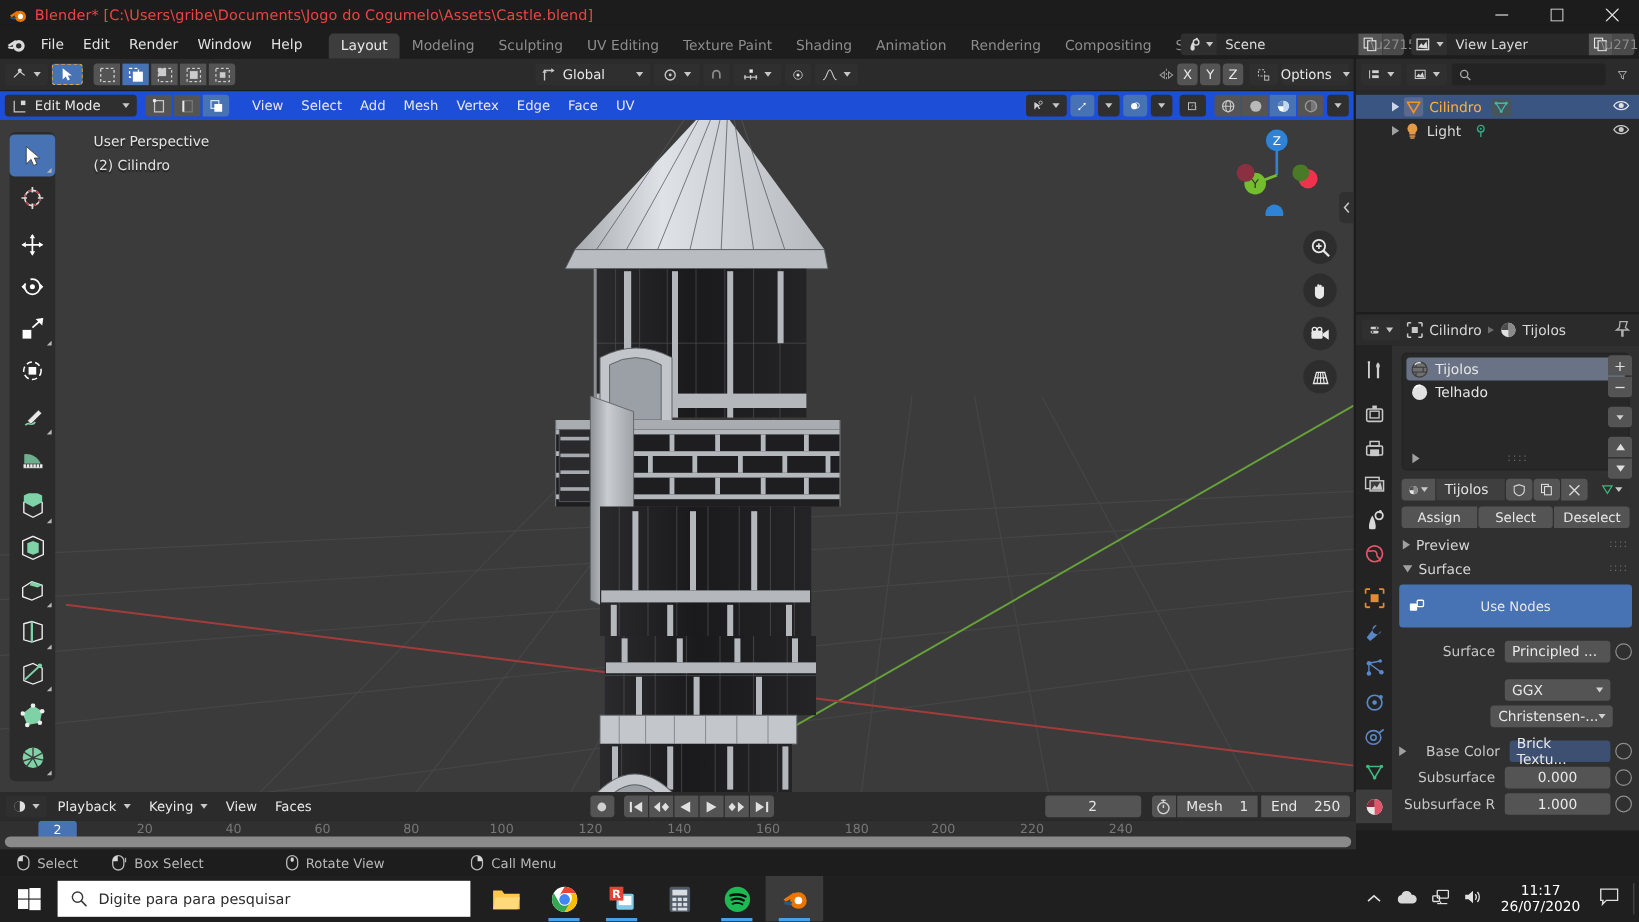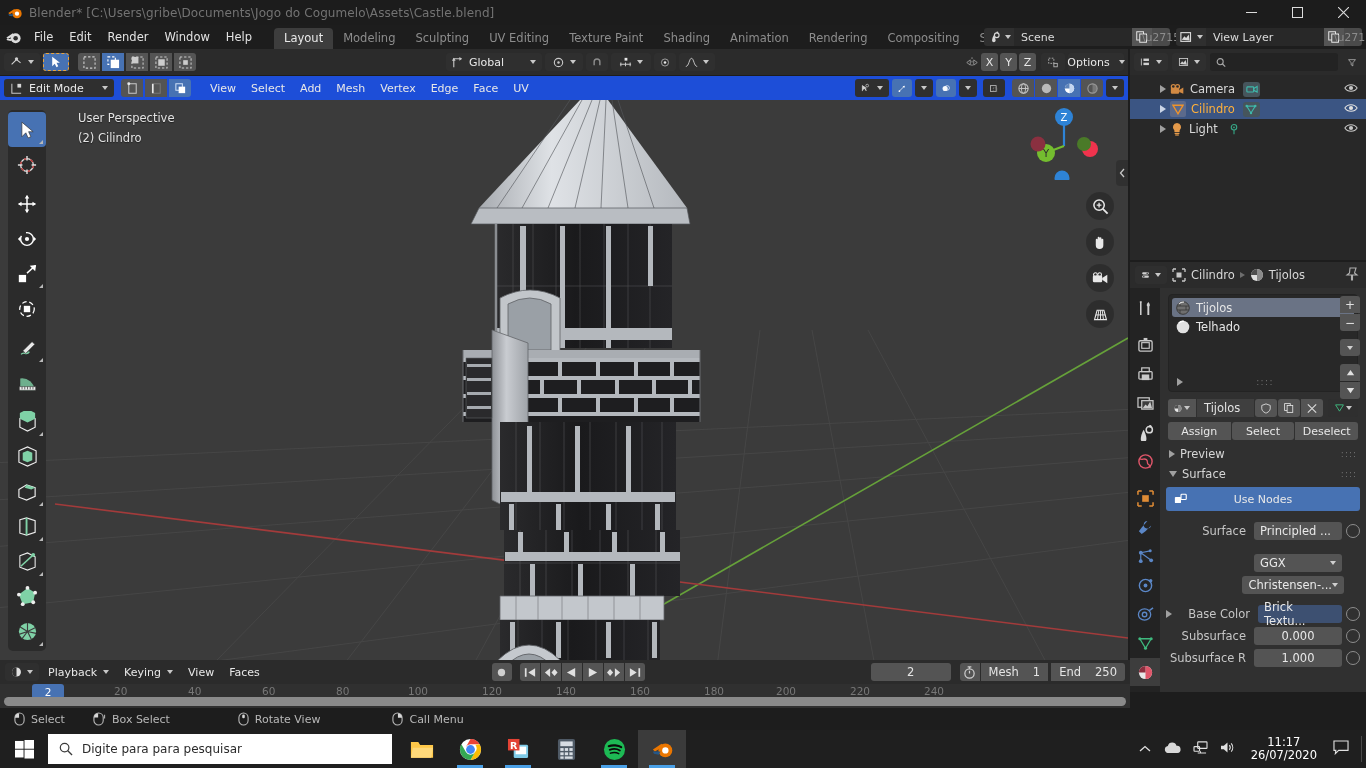--- a/index.html
+++ b/index.html
@@ -13,21 +13,21 @@
     -webkit-font-smoothing: antialiased;
   }
   .app { position: relative; width: 1366px; height: 768px; }
 
   
   .titlebar {
     position: absolute; left: 0; top: 0; width: 1366px; height: 25px;
     background: #1c1c1c; display: flex; align-items: center;
   }
   .titlebar .blender-logo { width: 16px; height: 16px; margin: 0 6px 0 7px; flex: none; }
-  .titlebar .title-text { font-size: 12px; color: #737373; letter-spacing: 0.1px; }
+  .titlebar .title-text { font-size: 12px; color: #ef4444; letter-spacing: 0.1px; }
   .win-controls { position: absolute; right: 0; top: 0; height: 25px; display: flex; }
   .win-btn { width: 46px; height: 25px; display: flex; align-items: center; justify-content: center;
              color: #dcdcdc; font-size: 13px; line-height: 1; }
   .win-btn svg { display:block; }
 
   
   .topbar {
     position: absolute; left: 0; top: 25px; width: 1366px; height: 24px;
     background: #1d1d1d; display: flex; align-items: center;
   }
@@ -865,43 +865,20 @@
       <svg width="13" height="13" viewBox="0 0 14 14">
           <path d="M1 2 L13 2 L8.5 7.5 L8.5 13 L5.5 11 L5.5 7.5 Z" fill="none" stroke="#c8c8c8" stroke-width="1.2"></path>
         </svg>
     </div>
   </div>
 
   <div class="outliner">
 
 
 
-    <div class="ol-row">
-      <span style="width:30px"></span>
-      <span class="tri" style="margin-right:4px"></span>
-      <svg width="15" height="13" viewBox="0 0 18 14" style="margin-right:5px">
-        <rect x="1" y="5" width="10" height="7" rx="1" fill="#d18943"></rect>
-          <path d="M11 7.5 L16 4.5 L16 12 L11 10 Z" fill="#d18943"></path>
-        <circle cx="4" cy="3.5" r="2.4" fill="none" stroke="#d18943" stroke-width="1.5"></circle>
-          <circle cx="9" cy="3.5" r="2.4" fill="none" stroke="#d18943" stroke-width="1.5"></circle>
-        </svg>
-      <span>Camera</span>
-      <span style="margin-left:8px; width:17px;height:15px;background:#46555c;border-radius:3px;display:flex;align-items:center;justify-content:center">
-        <svg width="12" height="10" viewBox="0 0 14 11">
-            <rect x="1" y="3" width="8" height="6" rx="1" fill="none" stroke="#3fb9ab" stroke-width="1.3"></rect>
-            <path d="M9 5 L13 2.5 L13 9 L9 7 Z" fill="none" stroke="#3fb9ab" stroke-width="1.3"></path>
-          </svg>
-      </span>
-      <span class="ol-eye">
-        <svg width="14" height="12" viewBox="0 0 16 12">
-            <path d="M1 6 C4 1 12 1 15 6 C12 11 4 11 1 6 Z" fill="none" stroke="#c8c8c8" stroke-width="1.2"></path>
-            <circle cx="8" cy="6" r="2.4" fill="#c8c8c8"></circle>
-          </svg>
-      </span>
-    </div>
 
     <div class="ol-row sel">
       <span style="width:30px"></span>
       <span class="tri" style="margin-right:4px; border-left-color:#cbd6e8"></span>
       <span style="width:16px;height:16px;background:#5b6a8c;border-radius:2px;display:flex;align-items:center;justify-content:center;margin-right:5px">
         <svg width="12" height="11" viewBox="0 0 14 12">
             <path d="M1 1 L13 1 L7 11 Z" fill="none" stroke="#f0932a" stroke-width="1.6"></path>
           </svg>
       </span>
       <span style="color:#ffb13b">Cilindro</span>
@@ -1155,21 +1132,21 @@
       <span>Preview</span>
       <span class="dots">::::</span>
     </div>
 
     <div class="panel-head">
       <span class="tri-d"></span>
       <span>Surface</span>
       <span class="dots">::::</span>
     </div>
 
-    <div class="btn blue" style="margin:3px 6px 0 6px; height:24px; border-radius:3px; gap:6px; display:flex">
+    <div class="btn blue" style="margin:3px 6px 0 6px; height:36px; border-radius:3px; gap:6px; display:flex">
       <svg width="14" height="13" viewBox="0 0 16 14" style="position:absolute; left:14px">
         <rect x="1" y="4" width="7" height="7" rx="1" fill="#fff"></rect>
           <rect x="8" y="1" width="6" height="6" rx="1" fill="none" stroke="#fff" stroke-width="1.3"></rect>
         </svg>
       <span>Use Nodes</span>
     </div>
 
     <div class="prop-row" style="margin-top:9px">
       <span class="prop-label">Surface</span>
       <span class="prop-field">Principled ...</span>

